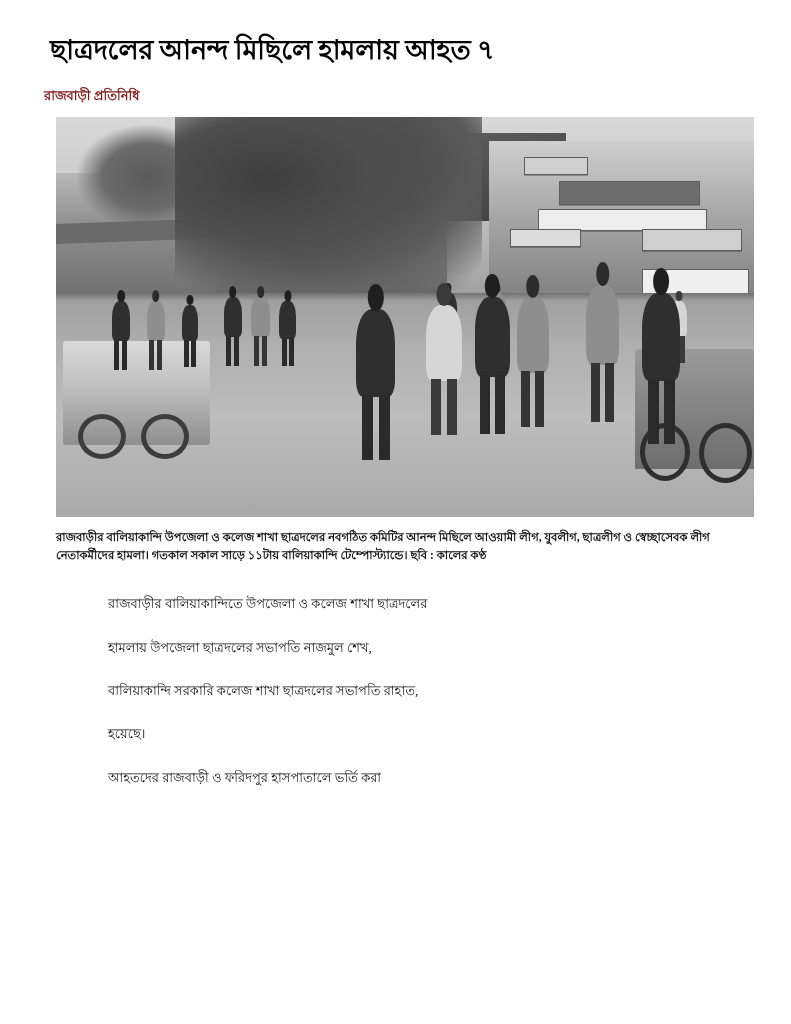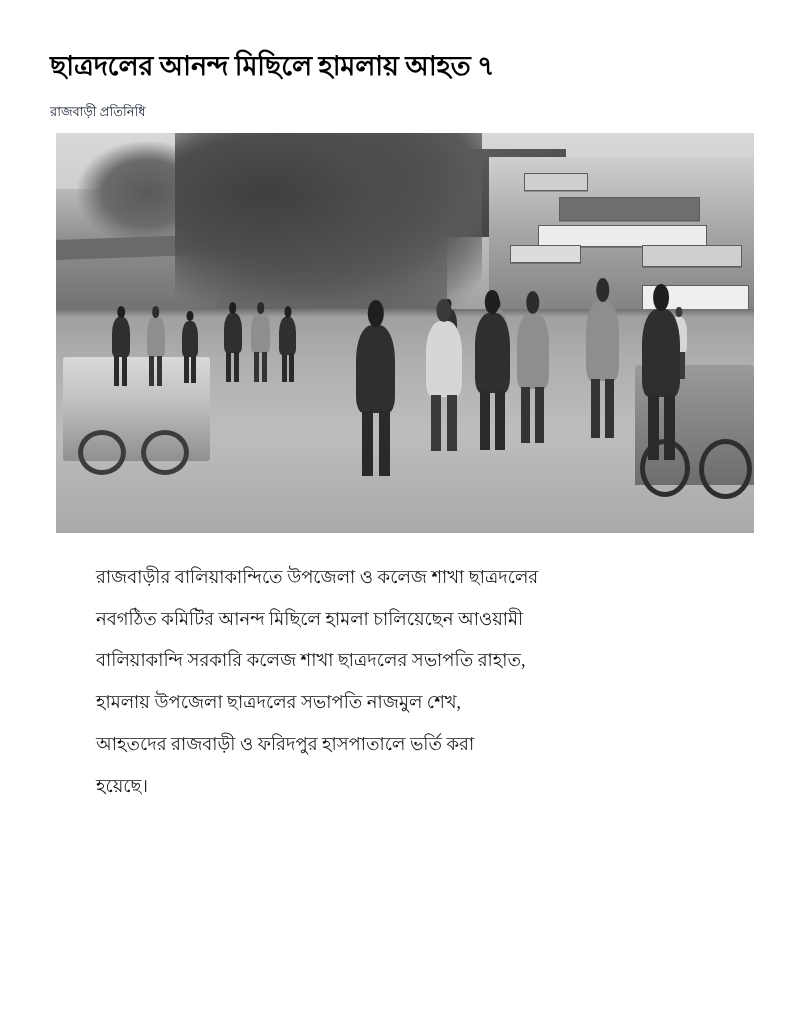--- a/index.html
+++ b/index.html
@@ -13,37 +13,37 @@
     font-family: "Liberation Sans", sans-serif;
     color: #1a1a1a;
     overflow: hidden;
   }
   .page {
     position: relative;
     width: 791px;
     height: 1024px;
     background: #fff;
     box-sizing: border-box;
-    padding: 40px 44px 0 44px;
+    padding: 24px 44px 0 44px;
   }
   .headline {
     font-family: "Liberation Serif", serif;
     font-size: 27px;
     font-weight: bold;
     line-height: 1.25;
     letter-spacing: -0.2px;
     color: #000;
     margin: 10px 0 0 6px;
   }
   .byline {
     font-family: "Liberation Serif", serif;
     font-size: 13px;
-    font-weight: normal;
-    color: #0f172a;
-    margin: 18px 0 0 6px;
+    font-weight: bold;
+    color: #7f1d1d;
+    margin: 18px 0 0 0;
   }
 
   
   .photo-wrap {
     margin: 10px 0 0 12px;
     width: 698px;
     height: 400px;
     position: relative;
     overflow: hidden;
     background: #8d8d8d;
@@ -200,23 +200,23 @@
     font-weight: bold;
     line-height: 1.55;
     color: #111;
   }
   .body-text {
     margin: 26px 0 0 48px;
     width: 640px;
   }
   .body-text p {
     font-family: "Liberation Serif", serif;
-    font-size: 18px;
+    font-size: 13px;
     line-height: 2.1;
-    margin: 4px;
+    margin: 16px;
     color: #141414;
   }
 </style>
 </head>
 <body>
 
 <div class="page">
 
   <h1 class="headline">ছাত্রদলের আনন্দ মিছিলে হামলায় আহত ৭</h1>
 
@@ -303,23 +303,23 @@
           <span class="head"></span>
           <span class="legs"></span>
         </div>
       <div class="fig" style="left:84%; top:44%; width:5.4%; height:22%;">
           <span class="head"></span>
           <span class="legs"></span>
         </div>
     </div>
   </div>
 
+  <div class="caption">রাজবাড়ীর বালিয়াকান্দি উপজেলা ও কলেজ শাখা ছাত্রদলের নবগঠিত কমিটির আনন্দ মিছিলে আওয়ামী লীগ, যুবলীগ, ছাত্রলীগ ও স্বেচ্ছাসেবক লীগ নেতাকর্মীদের হামলা। গতকাল সকাল সাড়ে ১১টায় বালিয়াকান্দি টেম্পোস্ট্যান্ডে। ছবি : কালের কণ্ঠ</div>
 
   <div class="body-text">
     <p>রাজবাড়ীর বালিয়াকান্দিতে উপজেলা ও কলেজ শাখা ছাত্রদলের</p>
-    <p>নবগঠিত কমিটির আনন্দ মিছিলে হামলা চালিয়েছেন আওয়ামী</p>
+    <p>হামলায় উপজেলা ছাত্রদলের সভাপতি নাজমুল শেখ,</p>
     <p>বালিয়াকান্দি সরকারি কলেজ শাখা ছাত্রদলের সভাপতি রাহাত,</p>
-    <p>হামলায় উপজেলা ছাত্রদলের সভাপতি নাজমুল শেখ,</p>
+    <p>হয়েছে।</p>
     <p>আহতদের রাজবাড়ী ও ফরিদপুর হাসপাতালে ভর্তি করা</p>
-    <p>হয়েছে।</p>
   </div>
 
 </div>
 
 </body></html>

